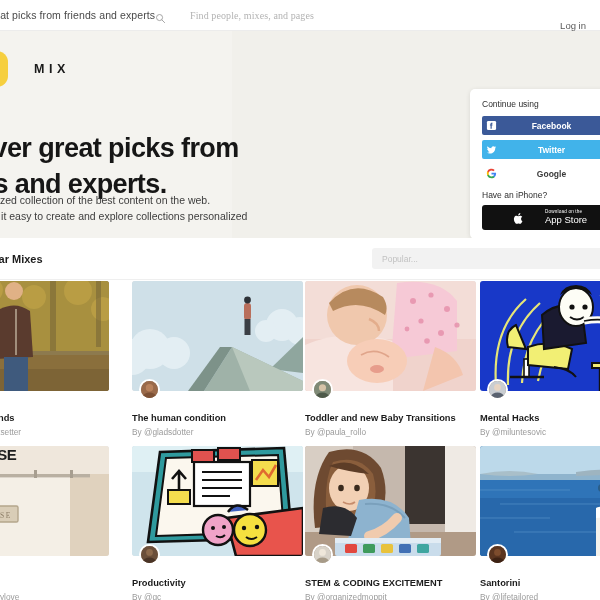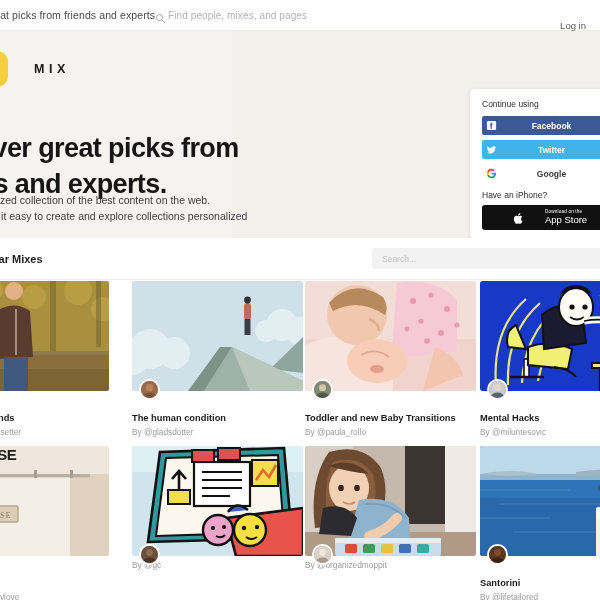--- a/index.html
+++ b/index.html
@@ -20,21 +20,21 @@
     display: flex; align-items: center;
   }
   .nav-tagline {
     position: absolute; left: -60px; top: 9px;
     font-size: 10.5px; color: #4a4a4a;
     white-space: nowrap; letter-spacing: .1px;
   }
   .nav-search {
     position: absolute; left: 155px; top: 6px;
     width: 290px; height: 19px;
-    display: flex; align-items: center; gap: 2px;
+    display: flex; align-items: center; gap: 24px; font-family: Liberation Serif, serif;
   }
   .nav-search .sicon { width: 11px; height: 11px; flex: 0 0 11px; display:block; }
   .nav-search .stext {
     font-size: 10px; color: #b3b3b3; white-space: nowrap; letter-spacing:.1px;
   }
   .nav-login {
     position: absolute; right: 14px; top: 20px;
     font-size: 9.5px; color: #5a5a5a; white-space: nowrap;
   }
 
@@ -263,21 +263,21 @@
         <span class="as-big">App Store</span>
       </span>
     </div>
   </div>
 </div>
 
 <div class="mixes-bar">
   <div class="mixes-title">Popular Mixes</div>
 </div>
 <div class="mixes-search">
-  <span class="stext2">Search...</span>
+  <span class="stext2">Popular...</span>
 </div>
 
 <div class="grid">
 
   <div class="row">
 
     <div class="card" style="left:-62px">
       <div class="card-img">
         <svg viewBox="0 0 171 110" preserveAspectRatio="none">
           <rect width="171" height="110" fill="#8d7a4e"></rect>
@@ -508,20 +508,21 @@
           <path d="M96 66 q8-12 20-2" fill="#3f5fbf" stroke="#111" stroke-width="2.4"></path>
         </svg>
       </div>
       <div class="avatar">
         <svg viewBox="0 0 20 20">
             <rect width="20" height="20" fill="#6b4f3a"></rect>
             <circle cx="10" cy="7.6" r="4" fill="#8d6a4c"></circle>
             <ellipse cx="10" cy="18.5" rx="7.4" ry="5" fill="#4a3426"></ellipse>
           </svg>
       </div>
+      <div class="card-title">Productivity</div>
       <div class="card-by">By @gc</div>
     </div>
 
     <div class="card" style="left:305px">
       <div class="card-img">
         <svg viewBox="0 0 171 110" preserveAspectRatio="none">
           <rect width="171" height="110" fill="#c5b8ad"></rect>
           <rect x="0" y="0" width="48" height="110" fill="#d8cec4"></rect>
           <rect x="100" y="0" width="40" height="78" fill="#3b3430"></rect>
           <rect x="140" y="0" width="31" height="110" fill="#efeae4"></rect>
@@ -553,20 +554,21 @@
           </g>
         </svg>
       </div>
       <div class="avatar">
         <svg viewBox="0 0 20 20">
             <rect width="20" height="20" fill="#d8d2c8"></rect>
             <circle cx="10" cy="7.6" r="4" fill="#efe7da"></circle>
             <ellipse cx="10" cy="18.5" rx="7.4" ry="5" fill="#a79b88"></ellipse>
           </svg>
       </div>
+      <div class="card-title">STEM &amp; CODING EXCITEMENT</div>
       <div class="card-by">By @organizedmoppit</div>
     </div>
 
     <div class="card" style="left:480px">
       <div class="card-img">
         <svg viewBox="0 0 171 110" preserveAspectRatio="none">
           <rect width="171" height="110" fill="#2e6fb0"></rect>
           <rect width="171" height="30" fill="#bcd9ea"></rect>
           <rect y="28" width="171" height="6" fill="#8fb4cd"></rect>
           <path d="M0 28 q30-6 58 0 q-28 4-58 0z" fill="#a9bfc9"></path>

